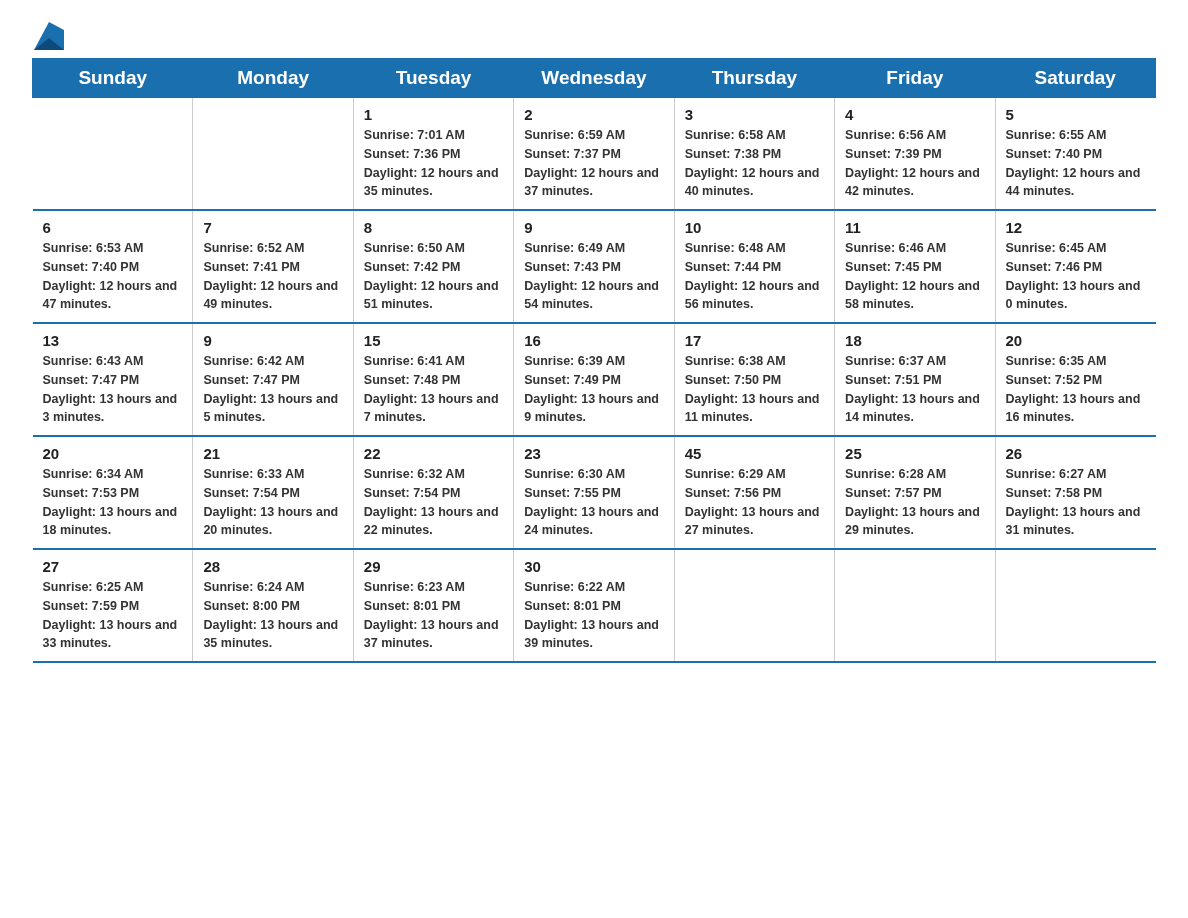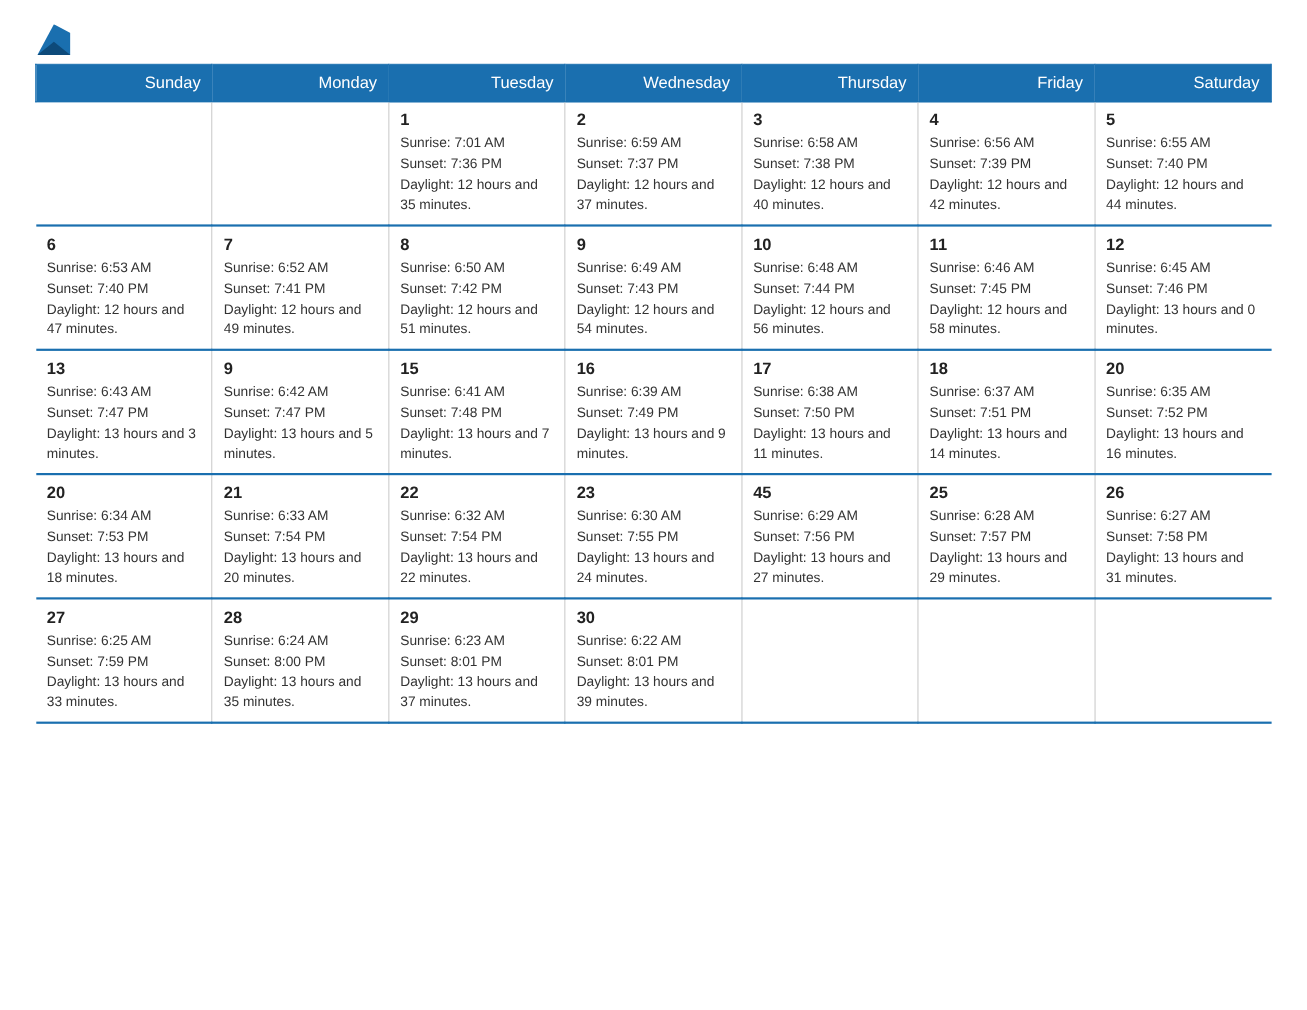--- a/index.html
+++ b/index.html
@@ -48,24 +48,24 @@
     .calendar {
       width: 100%;
       border-collapse: collapse;
       margin-top: 8px;
     }
     .calendar thead tr {
       background-color: #1a6faf;
     }
     .calendar thead th {
       color: #fff;
-      font-size: 15px;
-      font-weight: normal;
+      font-size: 19px;
+      font-weight: bold;
       padding: 8px 10px;
-      text-align: right;
+      text-align: center;
       border: 1px solid #1a6faf;
     }
     .calendar tbody tr {
       border-bottom: 2px solid #1a6faf;
     }
     .calendar tbody td {
       vertical-align: top;
       padding: 8px 10px;
       border-left: 1px solid #ccc;
       border-right: 1px solid #ccc;
@@ -84,20 +84,21 @@
       font-size: 15px;
       font-weight: bold;
       color: #222;
       display: block;
       margin-bottom: 3px;
     }
     .day-info {
       font-size: 12.5px;
       color: #333;
       line-height: 1.5;
+      font-weight: bold;
     }
     .empty-cell {
       background: #fff;
     }
   </style>
 </head>
 <body>
 
 <div class="header">
   <div class="logo">

